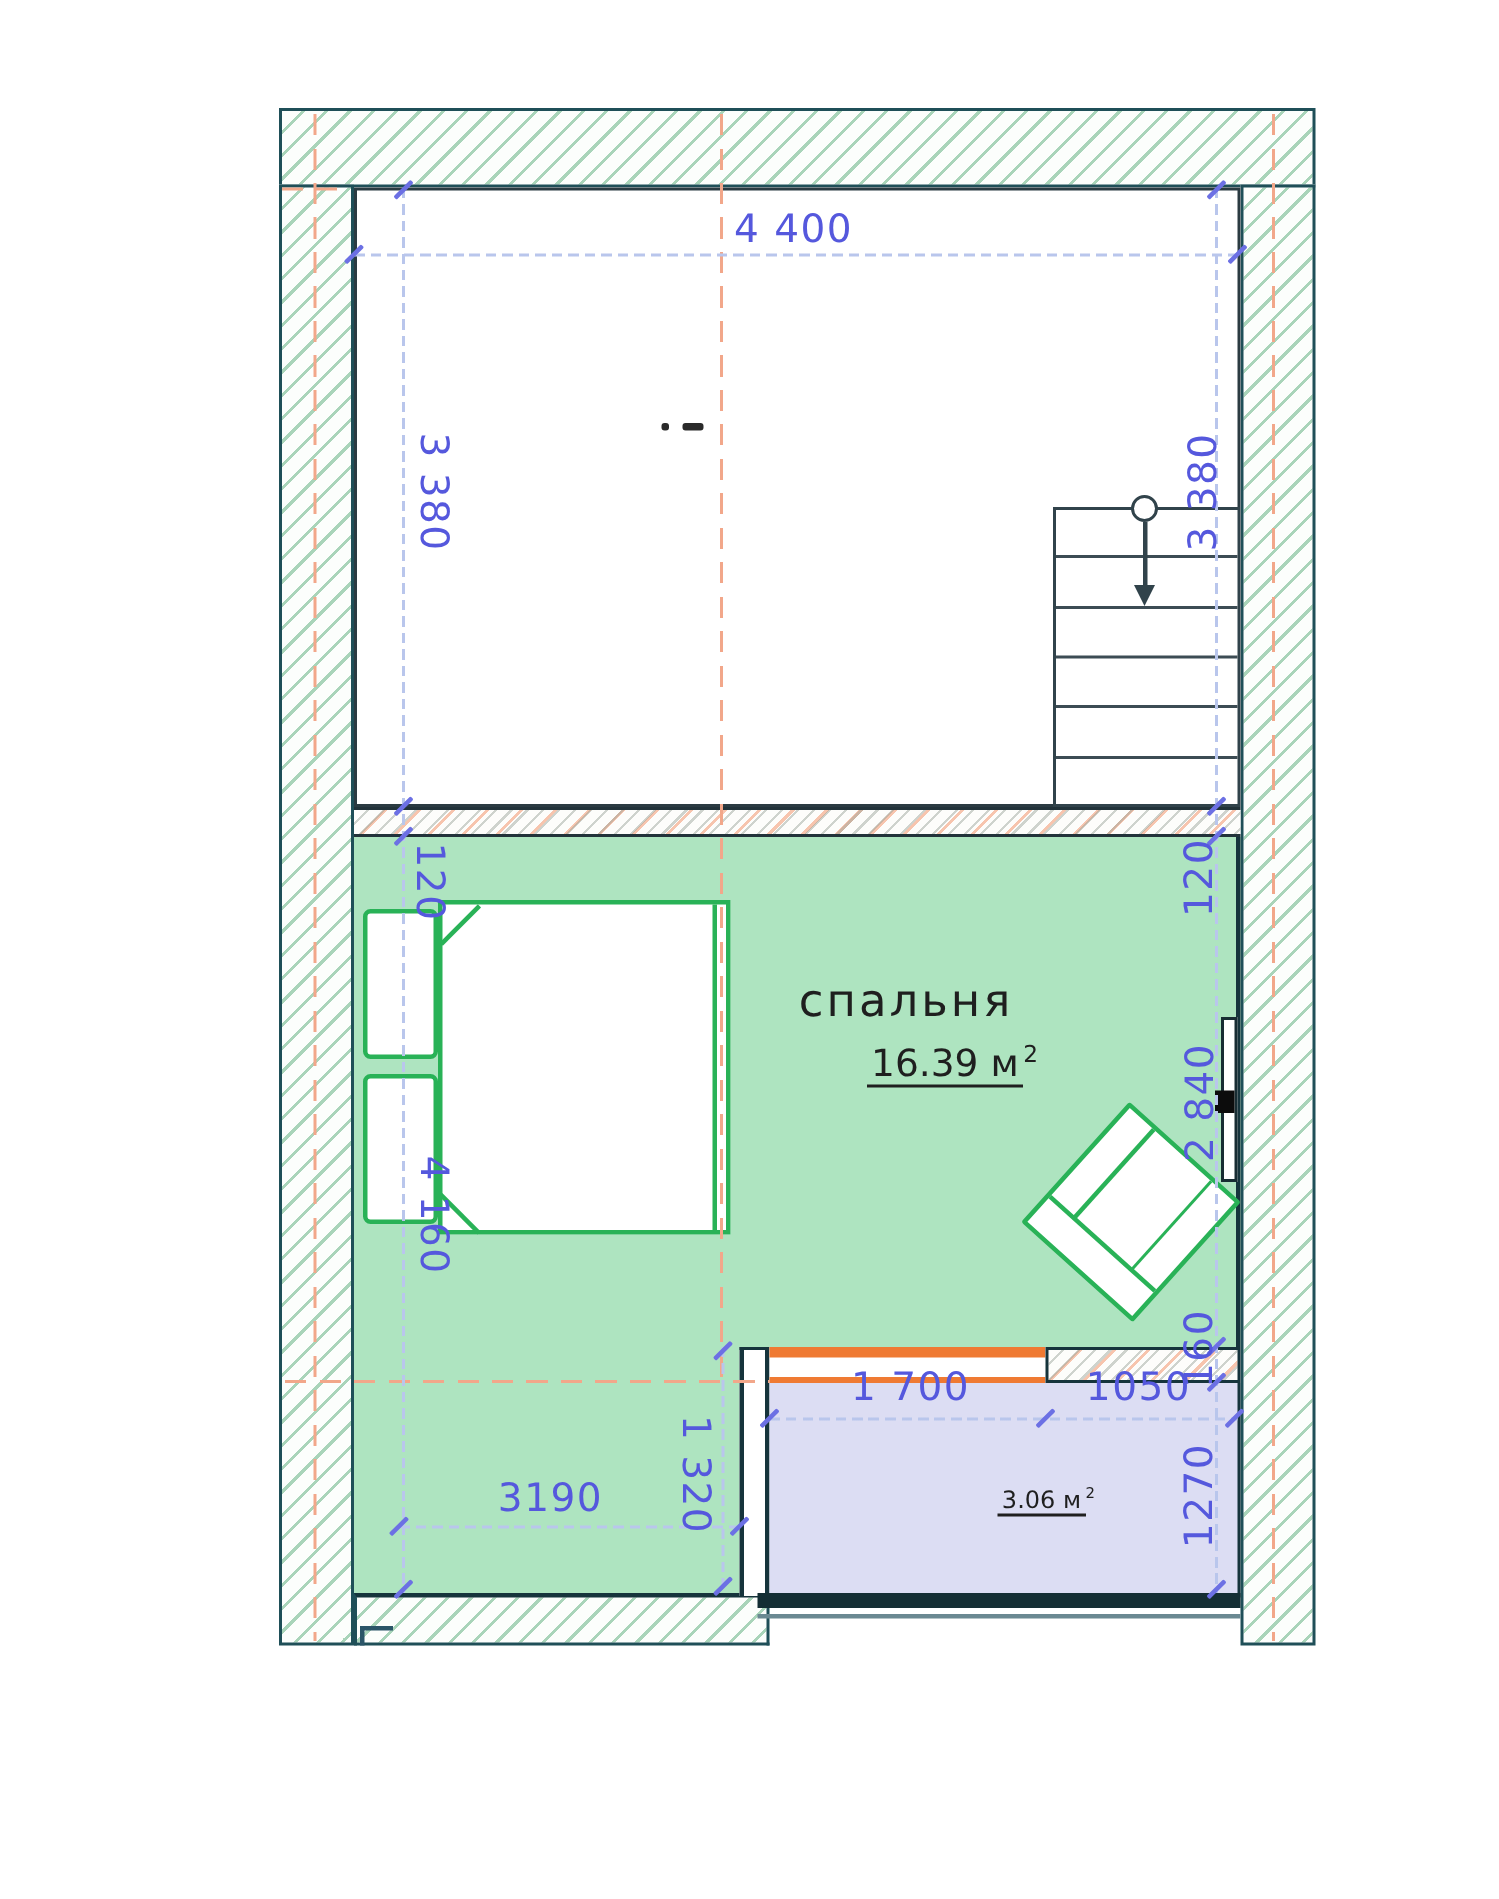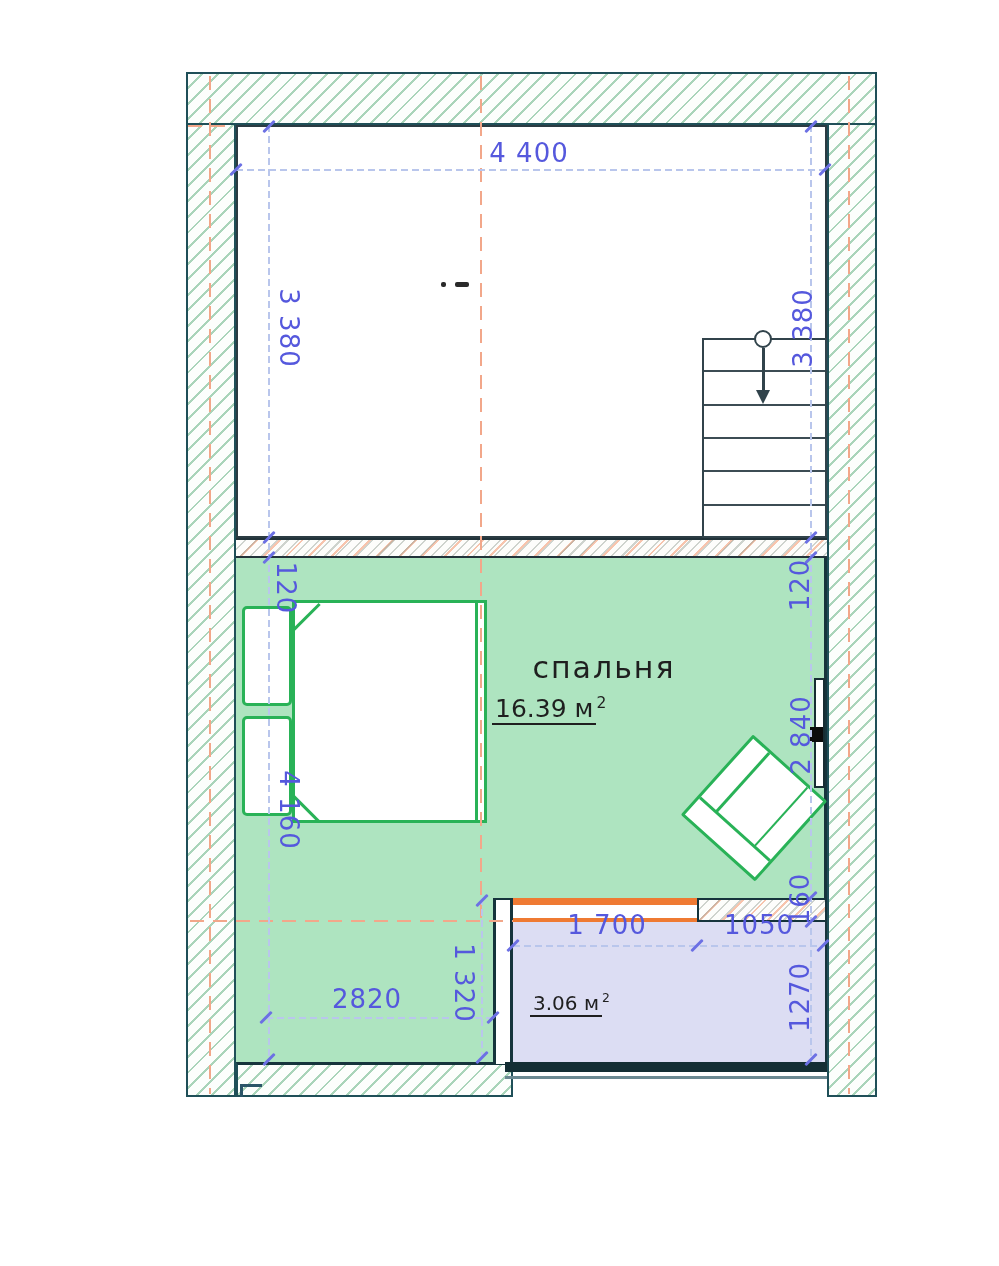--- a/index.html
+++ b/index.html
@@ -31,21 +31,21 @@
   .axv{width:2px;background:repeating-linear-gradient(to bottom,#f2a78a 0 14px,rgba(242,167,138,0) 14px 23px);}
   .axh{height:2px;background:repeating-linear-gradient(to right,#f2a78a 0 14px,rgba(242,167,138,0) 14px 23px);}
   
   .furn{border:3px solid #29b257;background:#ffffff;}
   .fline{background:#29b257;}
   
   .stairs{background:#ffffff;border:2.5px solid #31434b;}
   .tread{height:2px;background:#3c4c54;}
   
   .room-name{color:#1f1f1f;letter-spacing:2px;text-align:center;}
-  .room-area{color:#1f1f1f;text-align:left;}
+  .room-area{color:#1f1f1f;text-align:right;}
   .room-area .uline{border-bottom:2px solid #1f1f1f;padding:0 3px;}
   .room-area sup{font-size:0.62em;}
   .darkline{background:#16343c;}
 </style>
 </head>
 <body>
 
 <div id="stage">
 
   <div class="t wall" style="left:186px;top:72px;width:691px;height:53px;"></div>
@@ -141,24 +141,24 @@
   <div class="t dimtxt rl" style="left:241px;top:313px;width:95px;">3 380</div>
   <div class="t dimtxt rr" style="left:755px;top:313px;width:95px;">3 380</div>
   <div class="t dimtxt rl" style="left:258px;top:573px;width:56px;">120</div>
   <div class="t dimtxt rr" style="left:772px;top:570px;width:56px;">120</div>
   <div class="t dimtxt rl" style="left:241px;top:795px;width:95px;">4 160</div>
   <div class="t dimtxt rr" style="left:753px;top:720px;width:95px;">2 840</div>
   <div class="t dimtxt rr" style="left:772px;top:884px;width:56px;">160</div>
   <div class="t dimtxt rr" style="left:760px;top:982px;width:80px;">1270</div>
   <div class="t dimtxt" style="left:537px;top:910px;width:140px;">1 700</div>
   <div class="t dimtxt" style="left:699px;top:910px;width:120px;">1050</div>
-  <div class="t dimtxt" style="left:297px;top:984px;width:140px;">2820</div>
+  <div class="t dimtxt" style="left:297px;top:984px;width:140px;">3190</div>
   <div class="t dimtxt rl" style="left:421px;top:968px;width:85px;">1 320</div>
 
   <div class="t room-name" style="left:484px;top:650px;width:200px;font-size:30px;margin-left:20px;">спальня</div>
   <div class="t room-area" style="left:492px;top:694px;width:200px;font-size:25px;">
     <span class="uline">16.39 м</span><sup>2</sup>
   </div>
-  <div class="t room-area" style="left:530px;top:990px;width:200px;font-size:20px;">
+  <div class="t room-area" style="left:530px;top:990px;width:200px;font-size:16px;">
     <span class="uline">3.06 м</span><sup>2</sup>
   </div>
 
 </div>
 
 </body></html>

